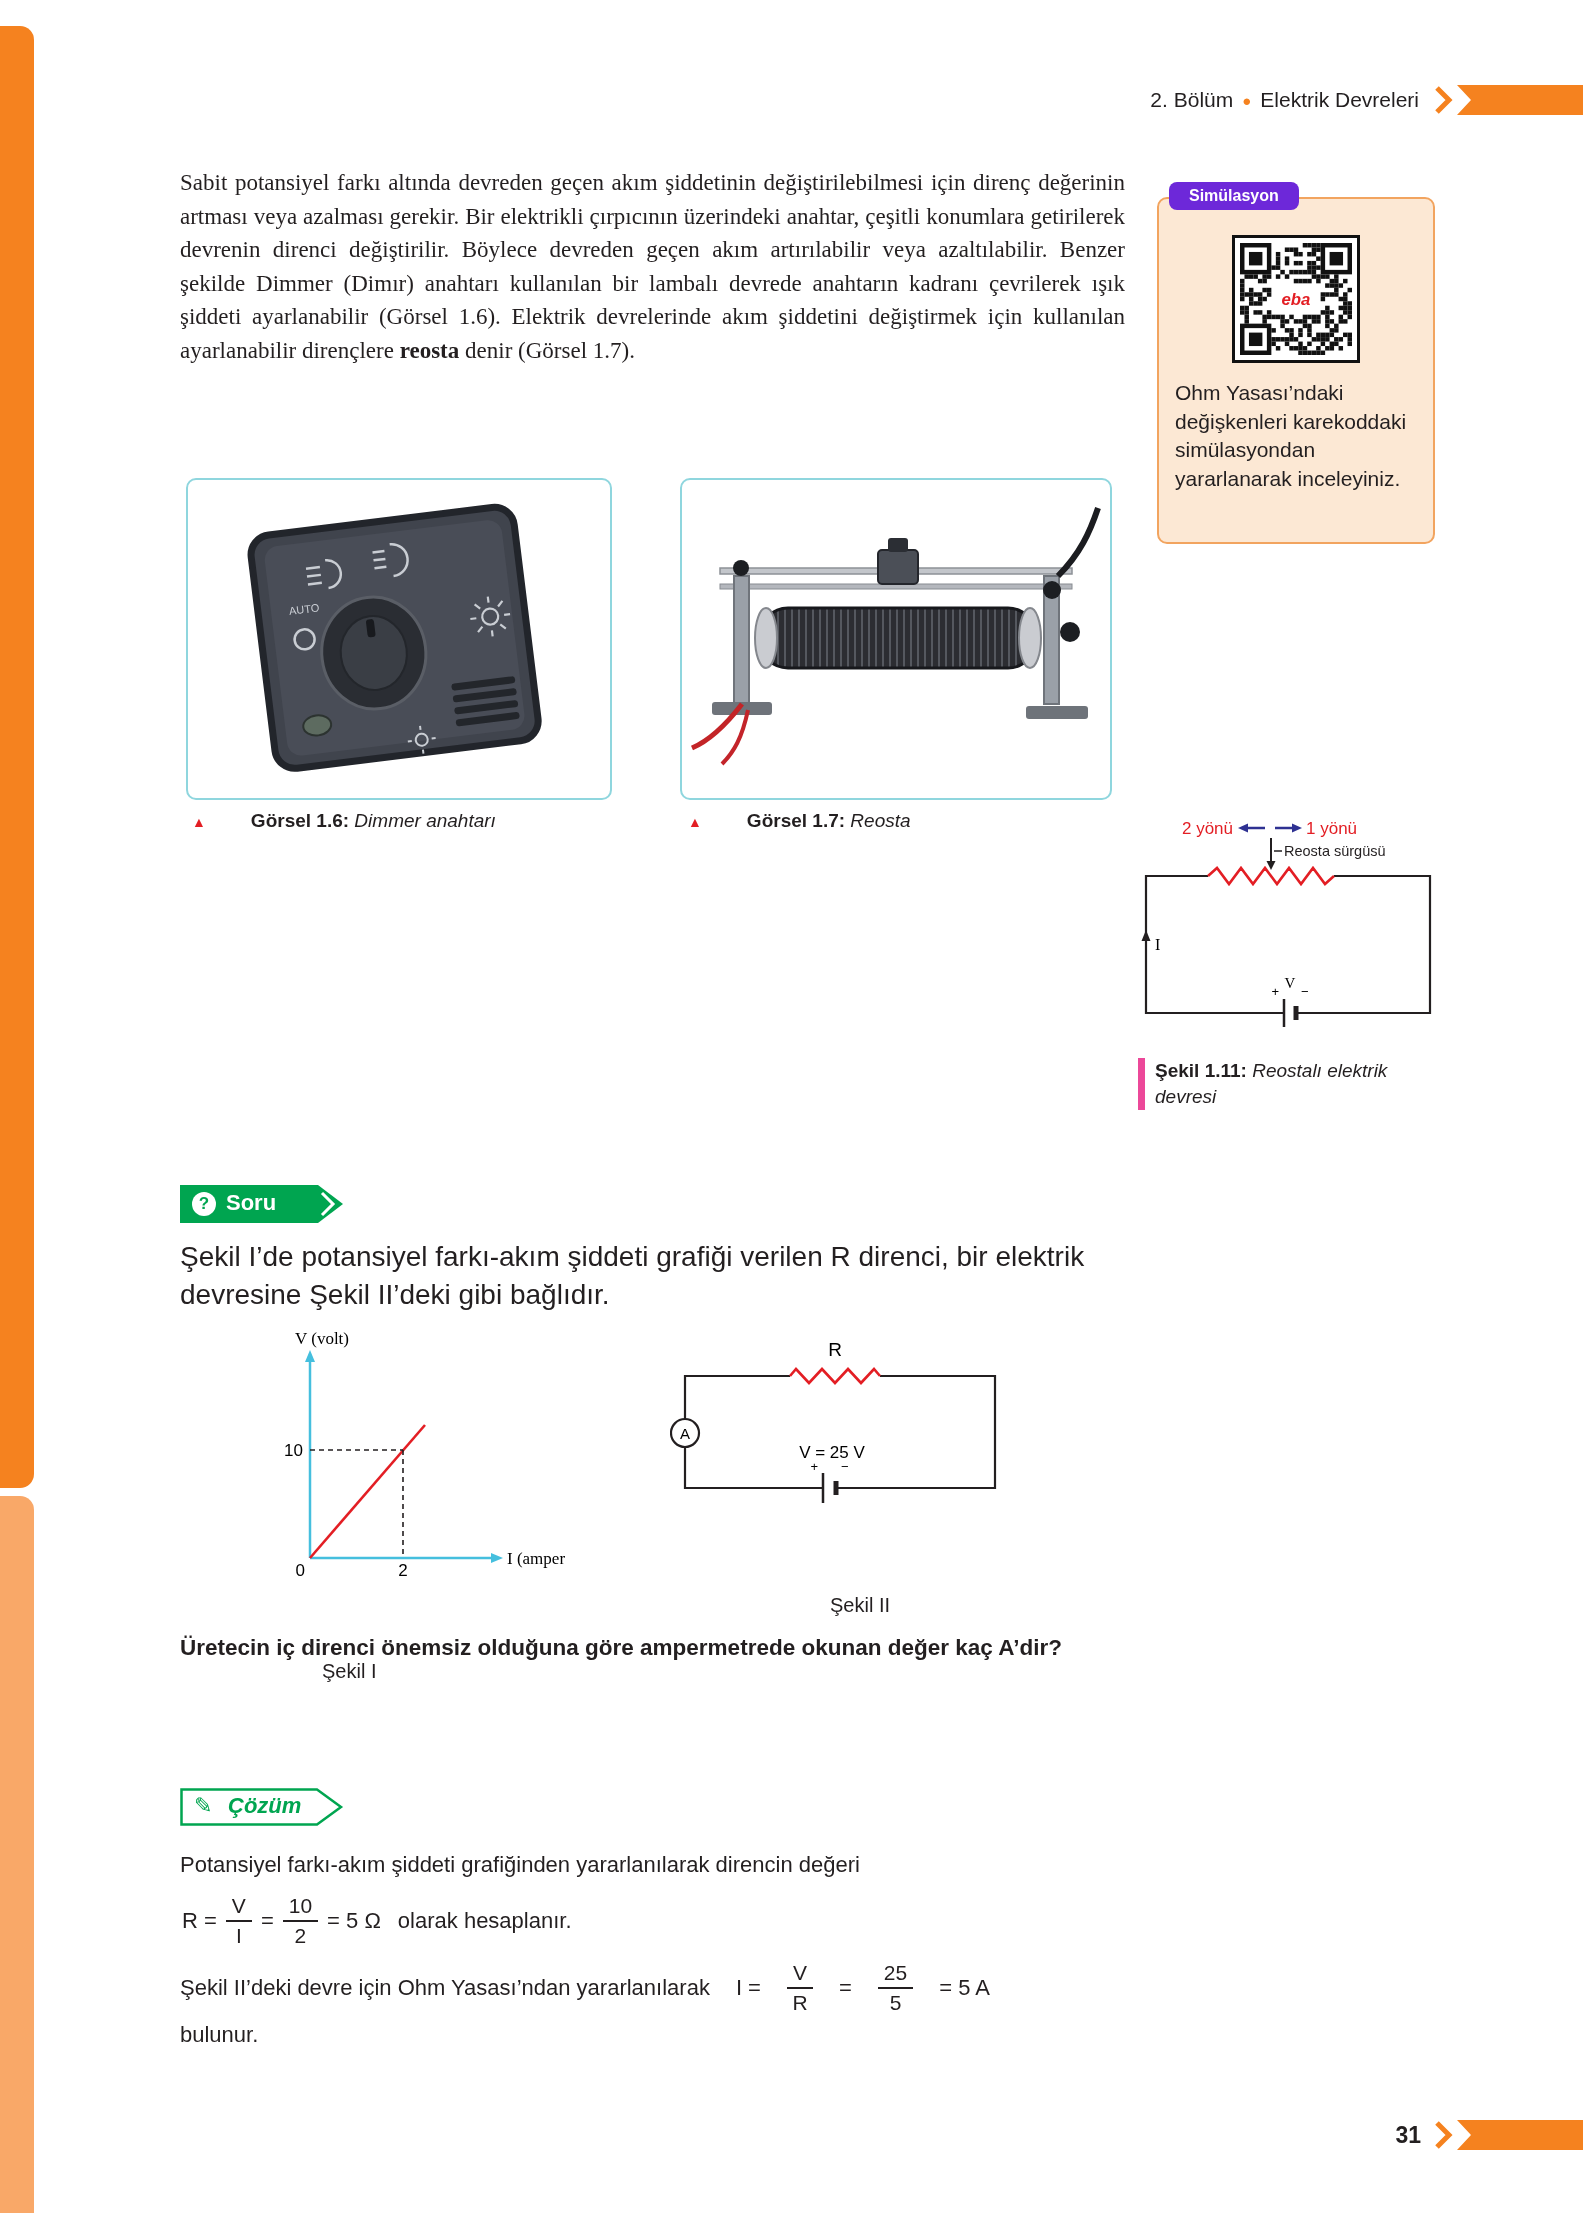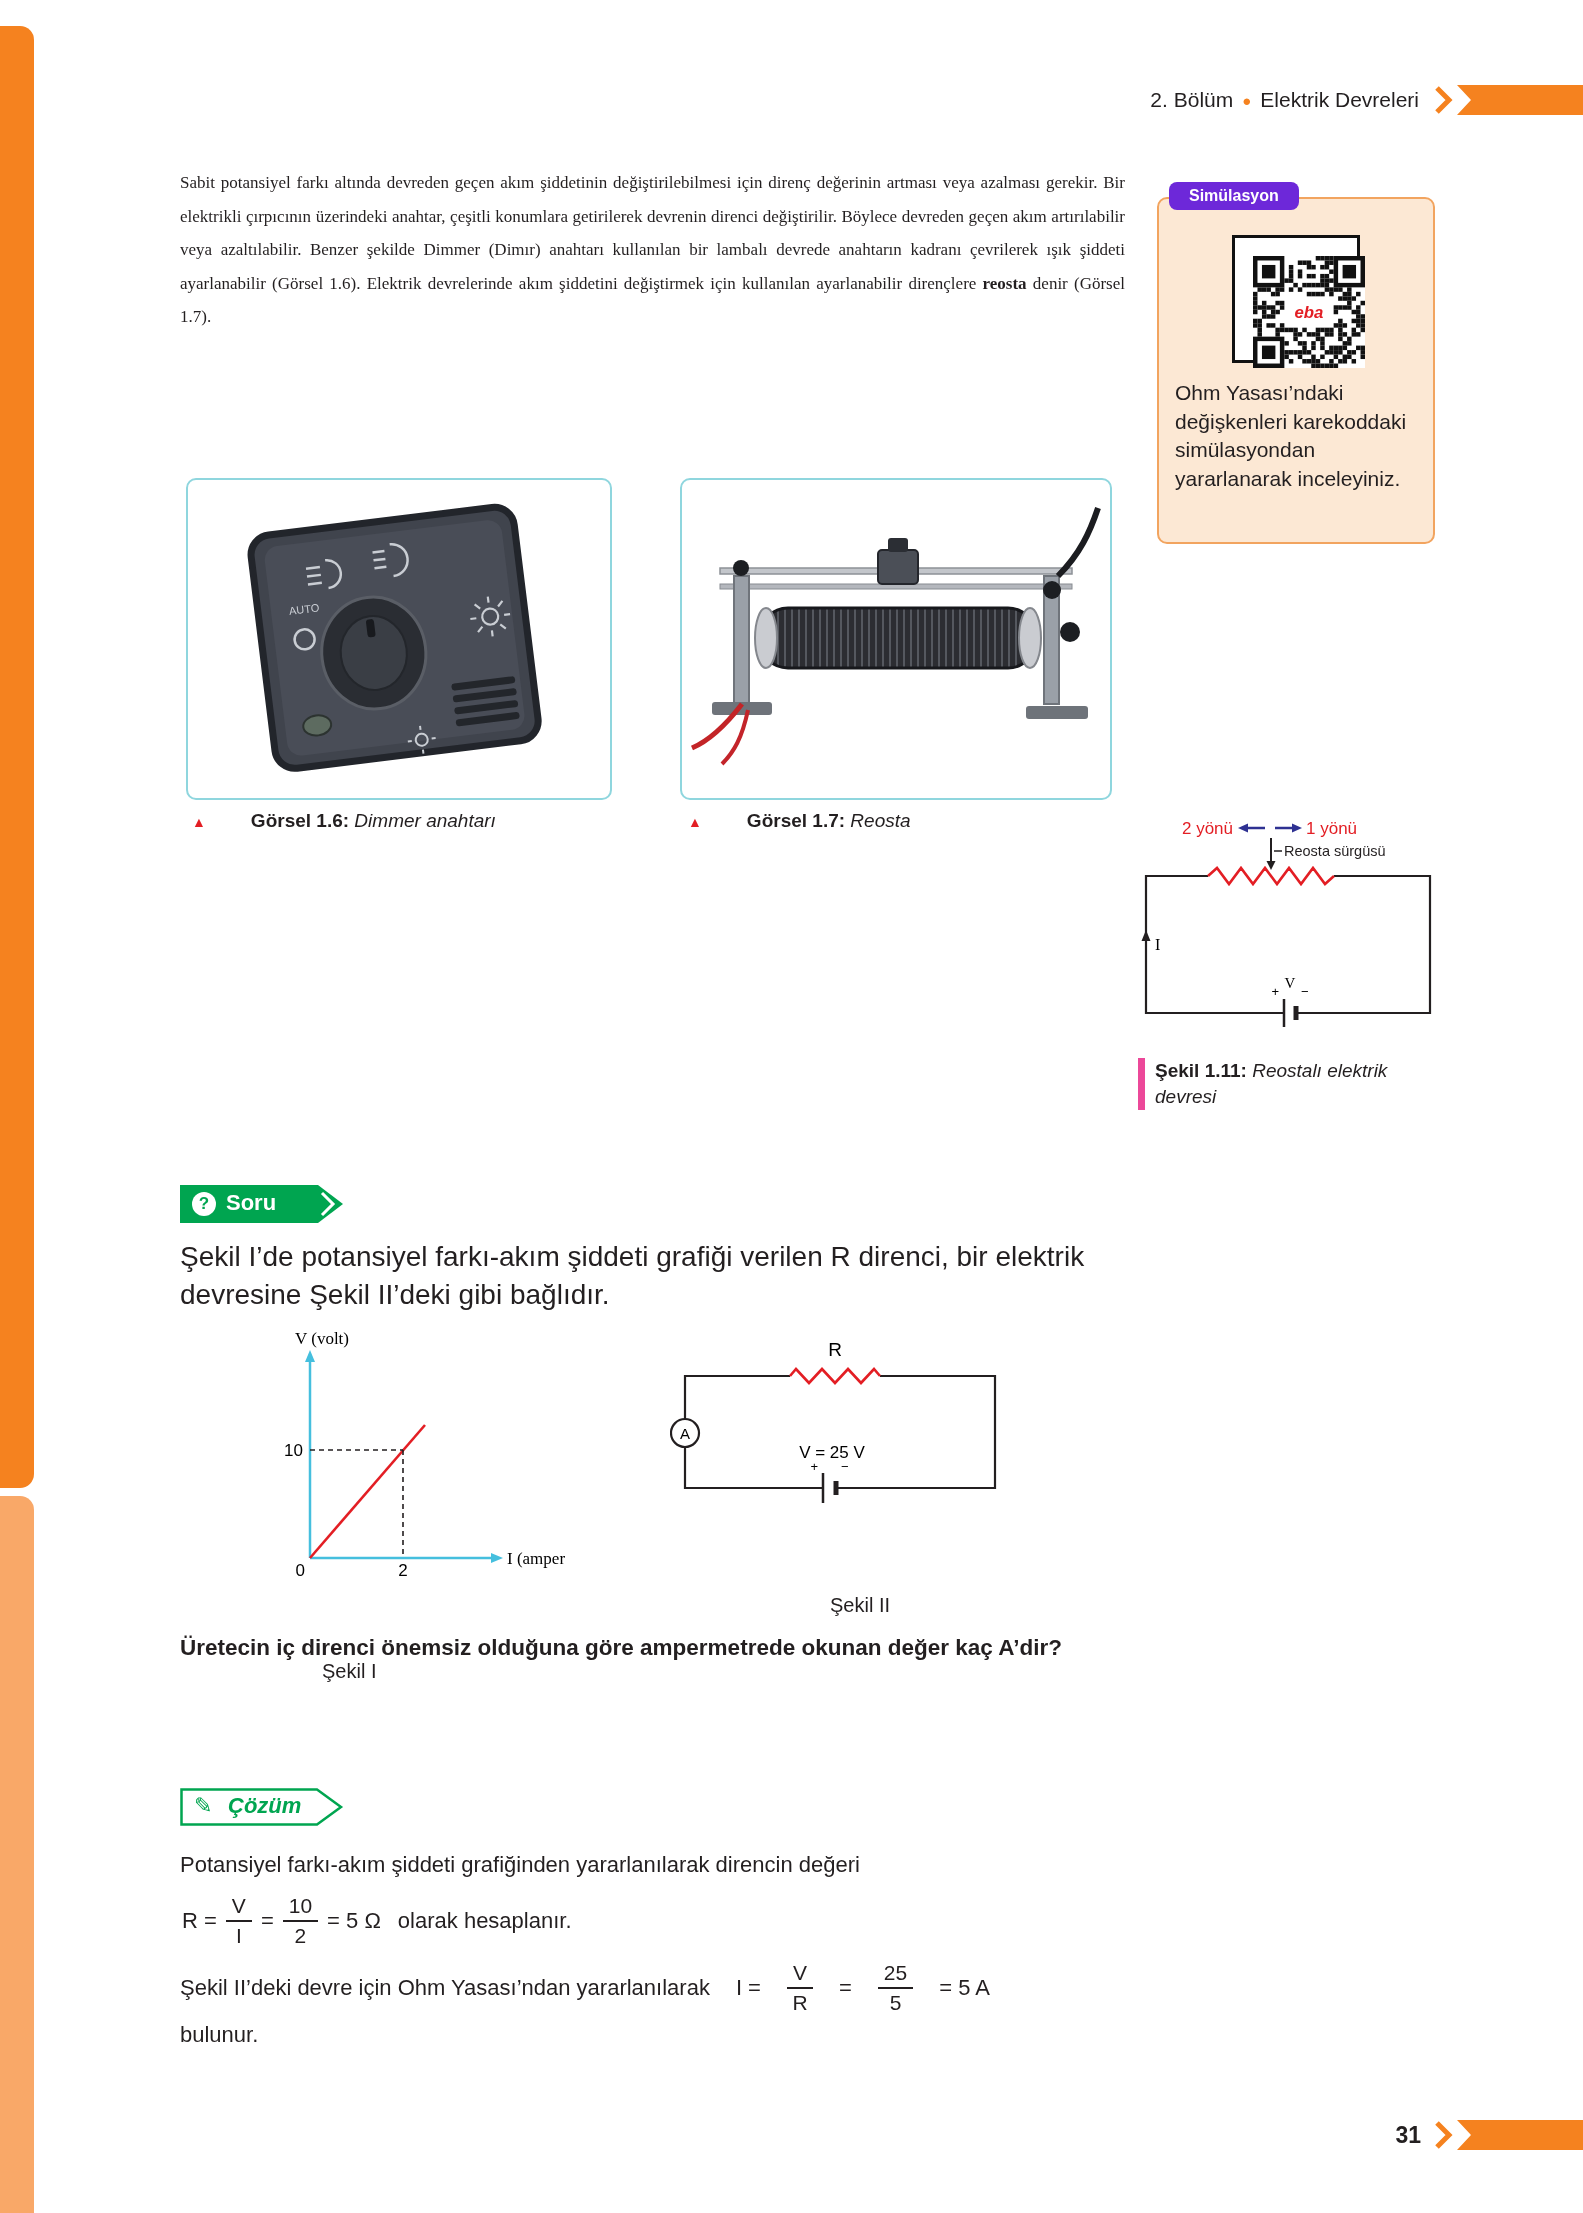--- a/index.html
+++ b/index.html
@@ -14,31 +14,31 @@
                     background:#F9A868; border-radius:0 14px 0 0; }
 
   
   .header { position:absolute; top:84px; right:0; height:32px; display:flex; align-items:center; }
   .header .chapter, .header .section { font-size:21px; color:#231F20; }
   .header .dot { color:#F5821F; font-size:15px; margin:0 9px; }
   .header svg { margin-left:14px; display:block; }
 
   
   .intro { position:absolute; left:180px; top:166px; width:945px;
-           font-family:"Liberation Serif", serif; font-size:17px; line-height:33.5px;
+           font-family:"Liberation Serif", serif; font-size:23px; line-height:33.5px;
            text-align:justify; }
   .intro b { font-weight:bold; }
 
   
   .sim-box { position:absolute; left:1157px; top:197px; width:278px; height:347px;
              background:#FCE8D4; border:2px solid #F2A45F; border-radius:10px; }
   .sim-badge { position:absolute; left:10px; top:-17px; background:#6d28d9; color:#fff;
                font-weight:bold; font-size:16px; padding:5px 20px; border-radius:8px;text-align:right; }
   .qr-wrap { margin:36px auto 0; width:128px; height:128px; background:#fff;
-             border:3px solid #111; padding:18px; }
+             border:3px solid #111; padding:5px; }
   .qr-wrap svg { display:block; width:112px; height:112px; }
   .sim-text { margin:16px 15px 0 16px; font-size:21px; line-height:28.5px; }
 
   
   .img-box { position:absolute; border:2px solid #8FD6DE; border-radius:10px; background:#fff; overflow:hidden; }
   .box1 { left:186px; top:478px; width:426px; height:322px; }
   .box2 { left:680px; top:478px; width:432px; height:322px; }
   .fig-caption { position:absolute; top:810px; font-size:19px; }
   .cap1 { left:192px; } .cap2 { left:688px; }
   .fig-caption .tri { color:#E31E24; font-size:14px; margin-right:5px; }

